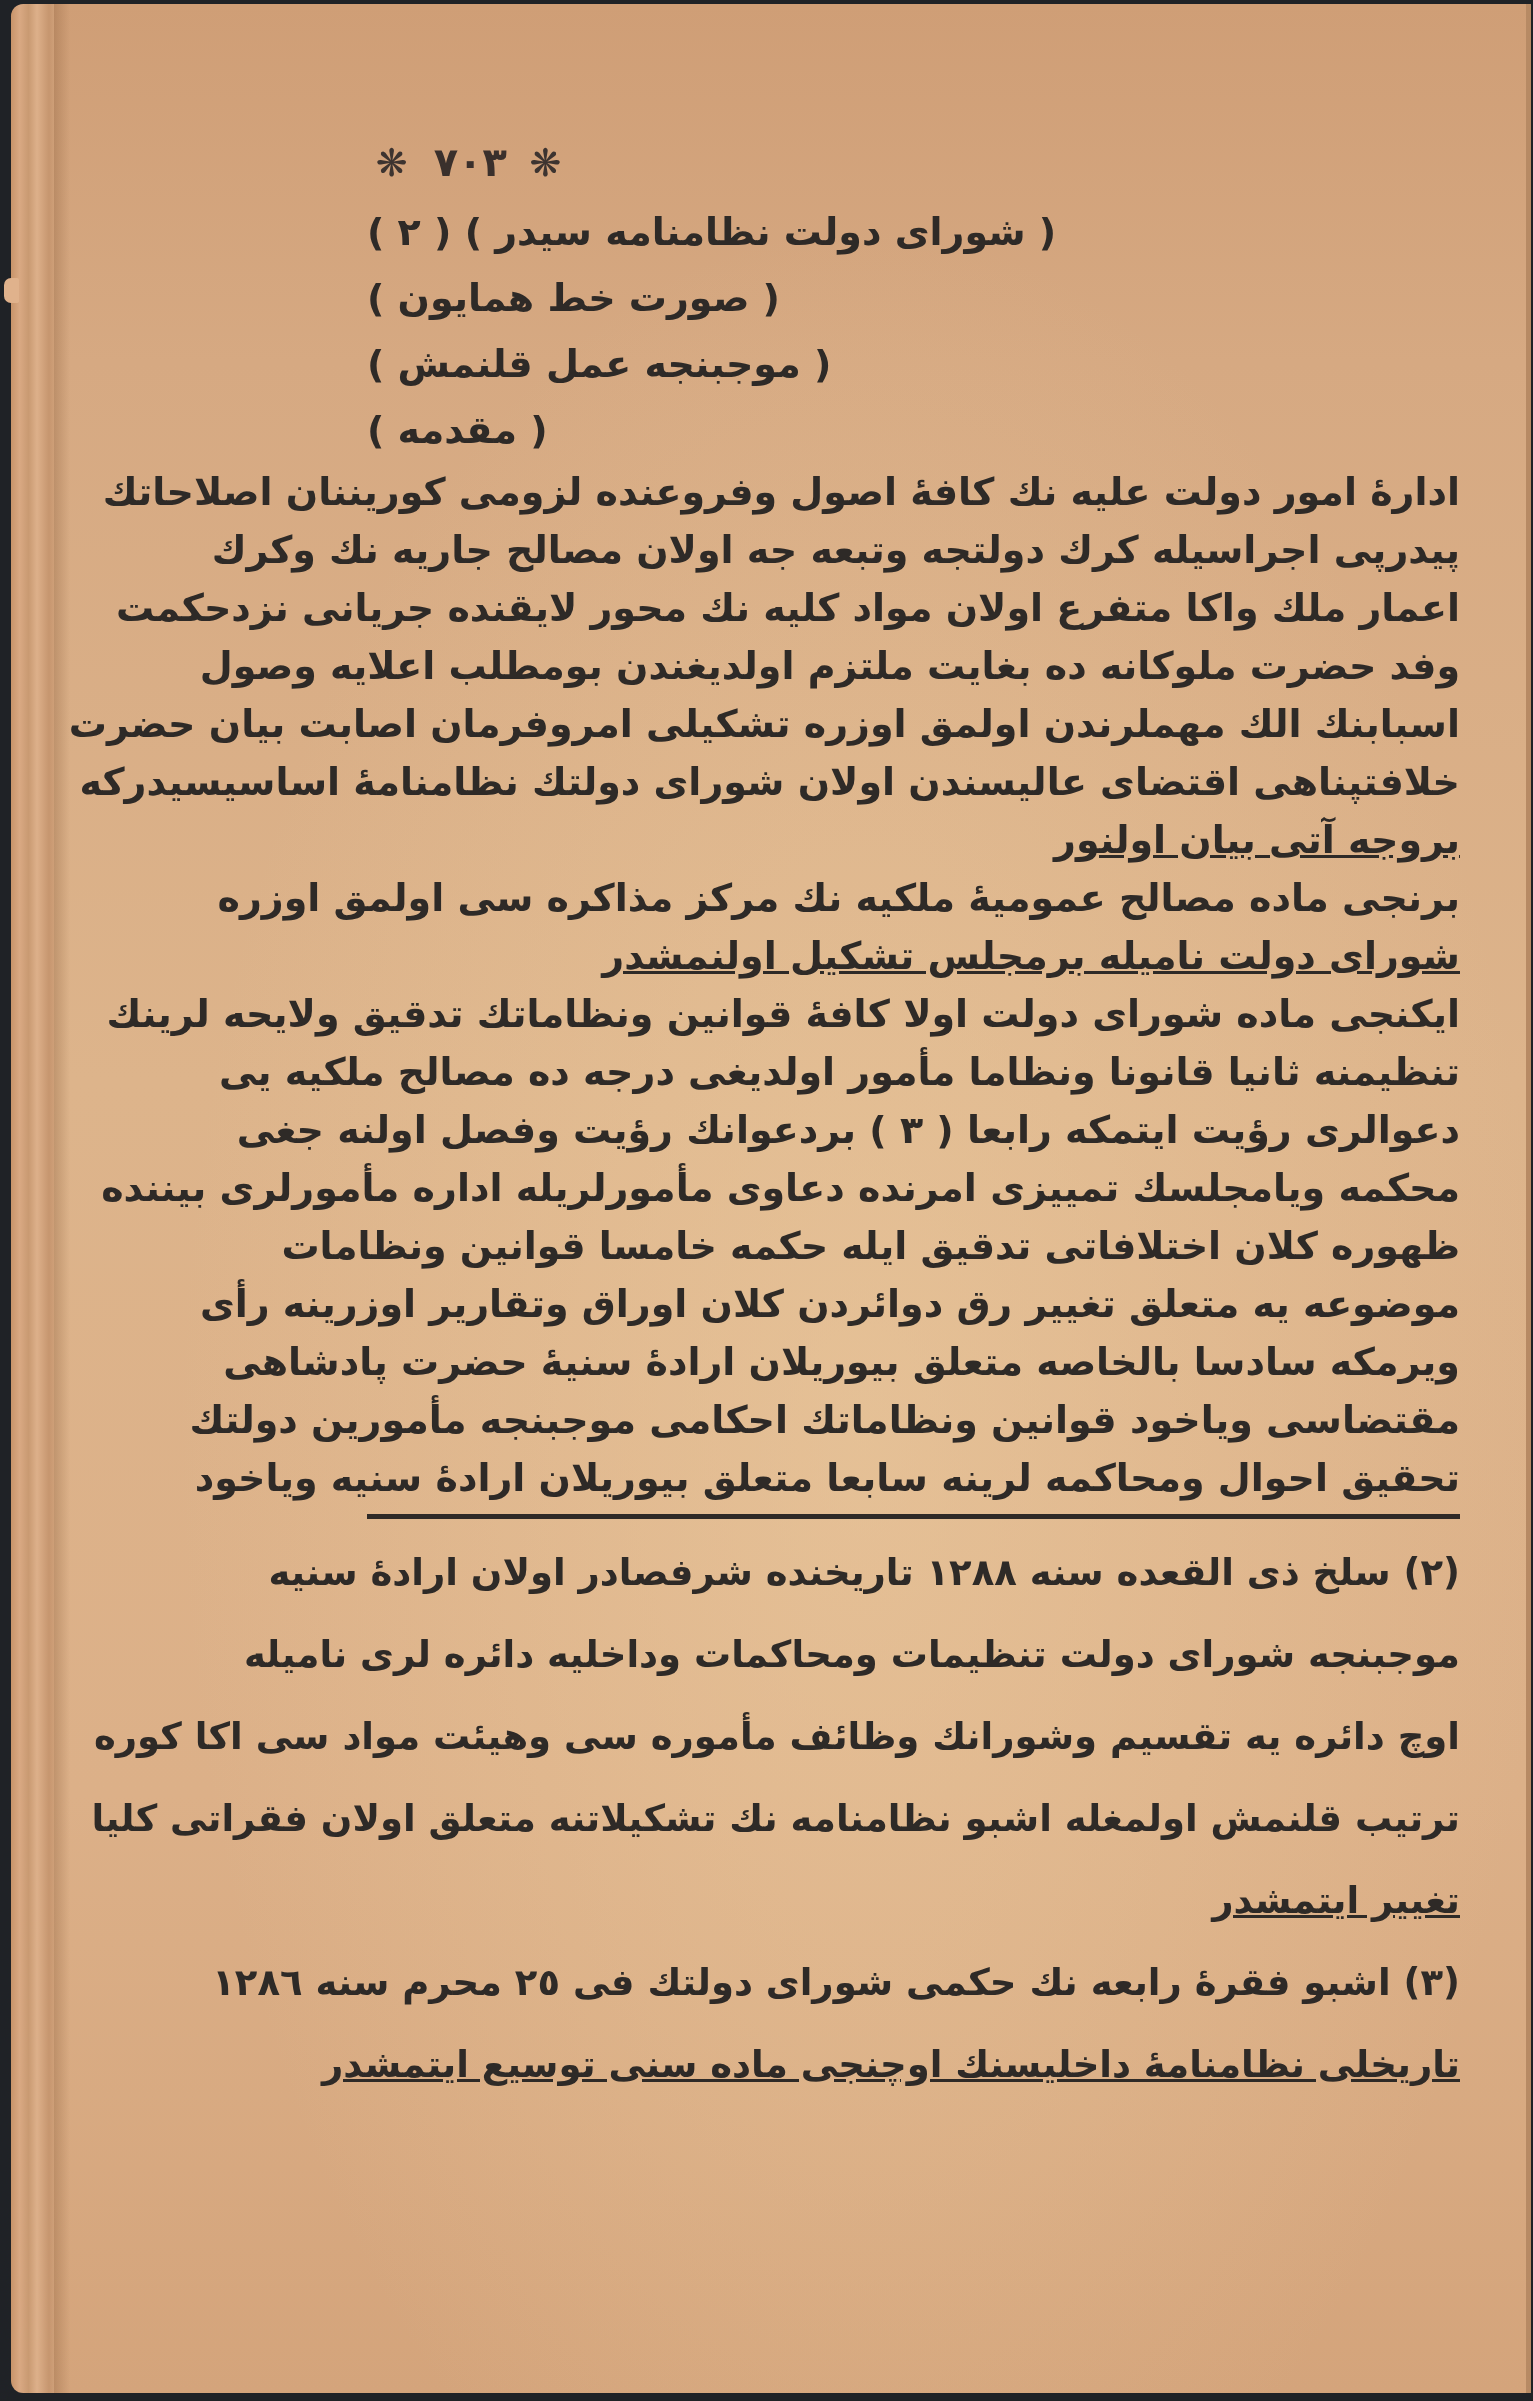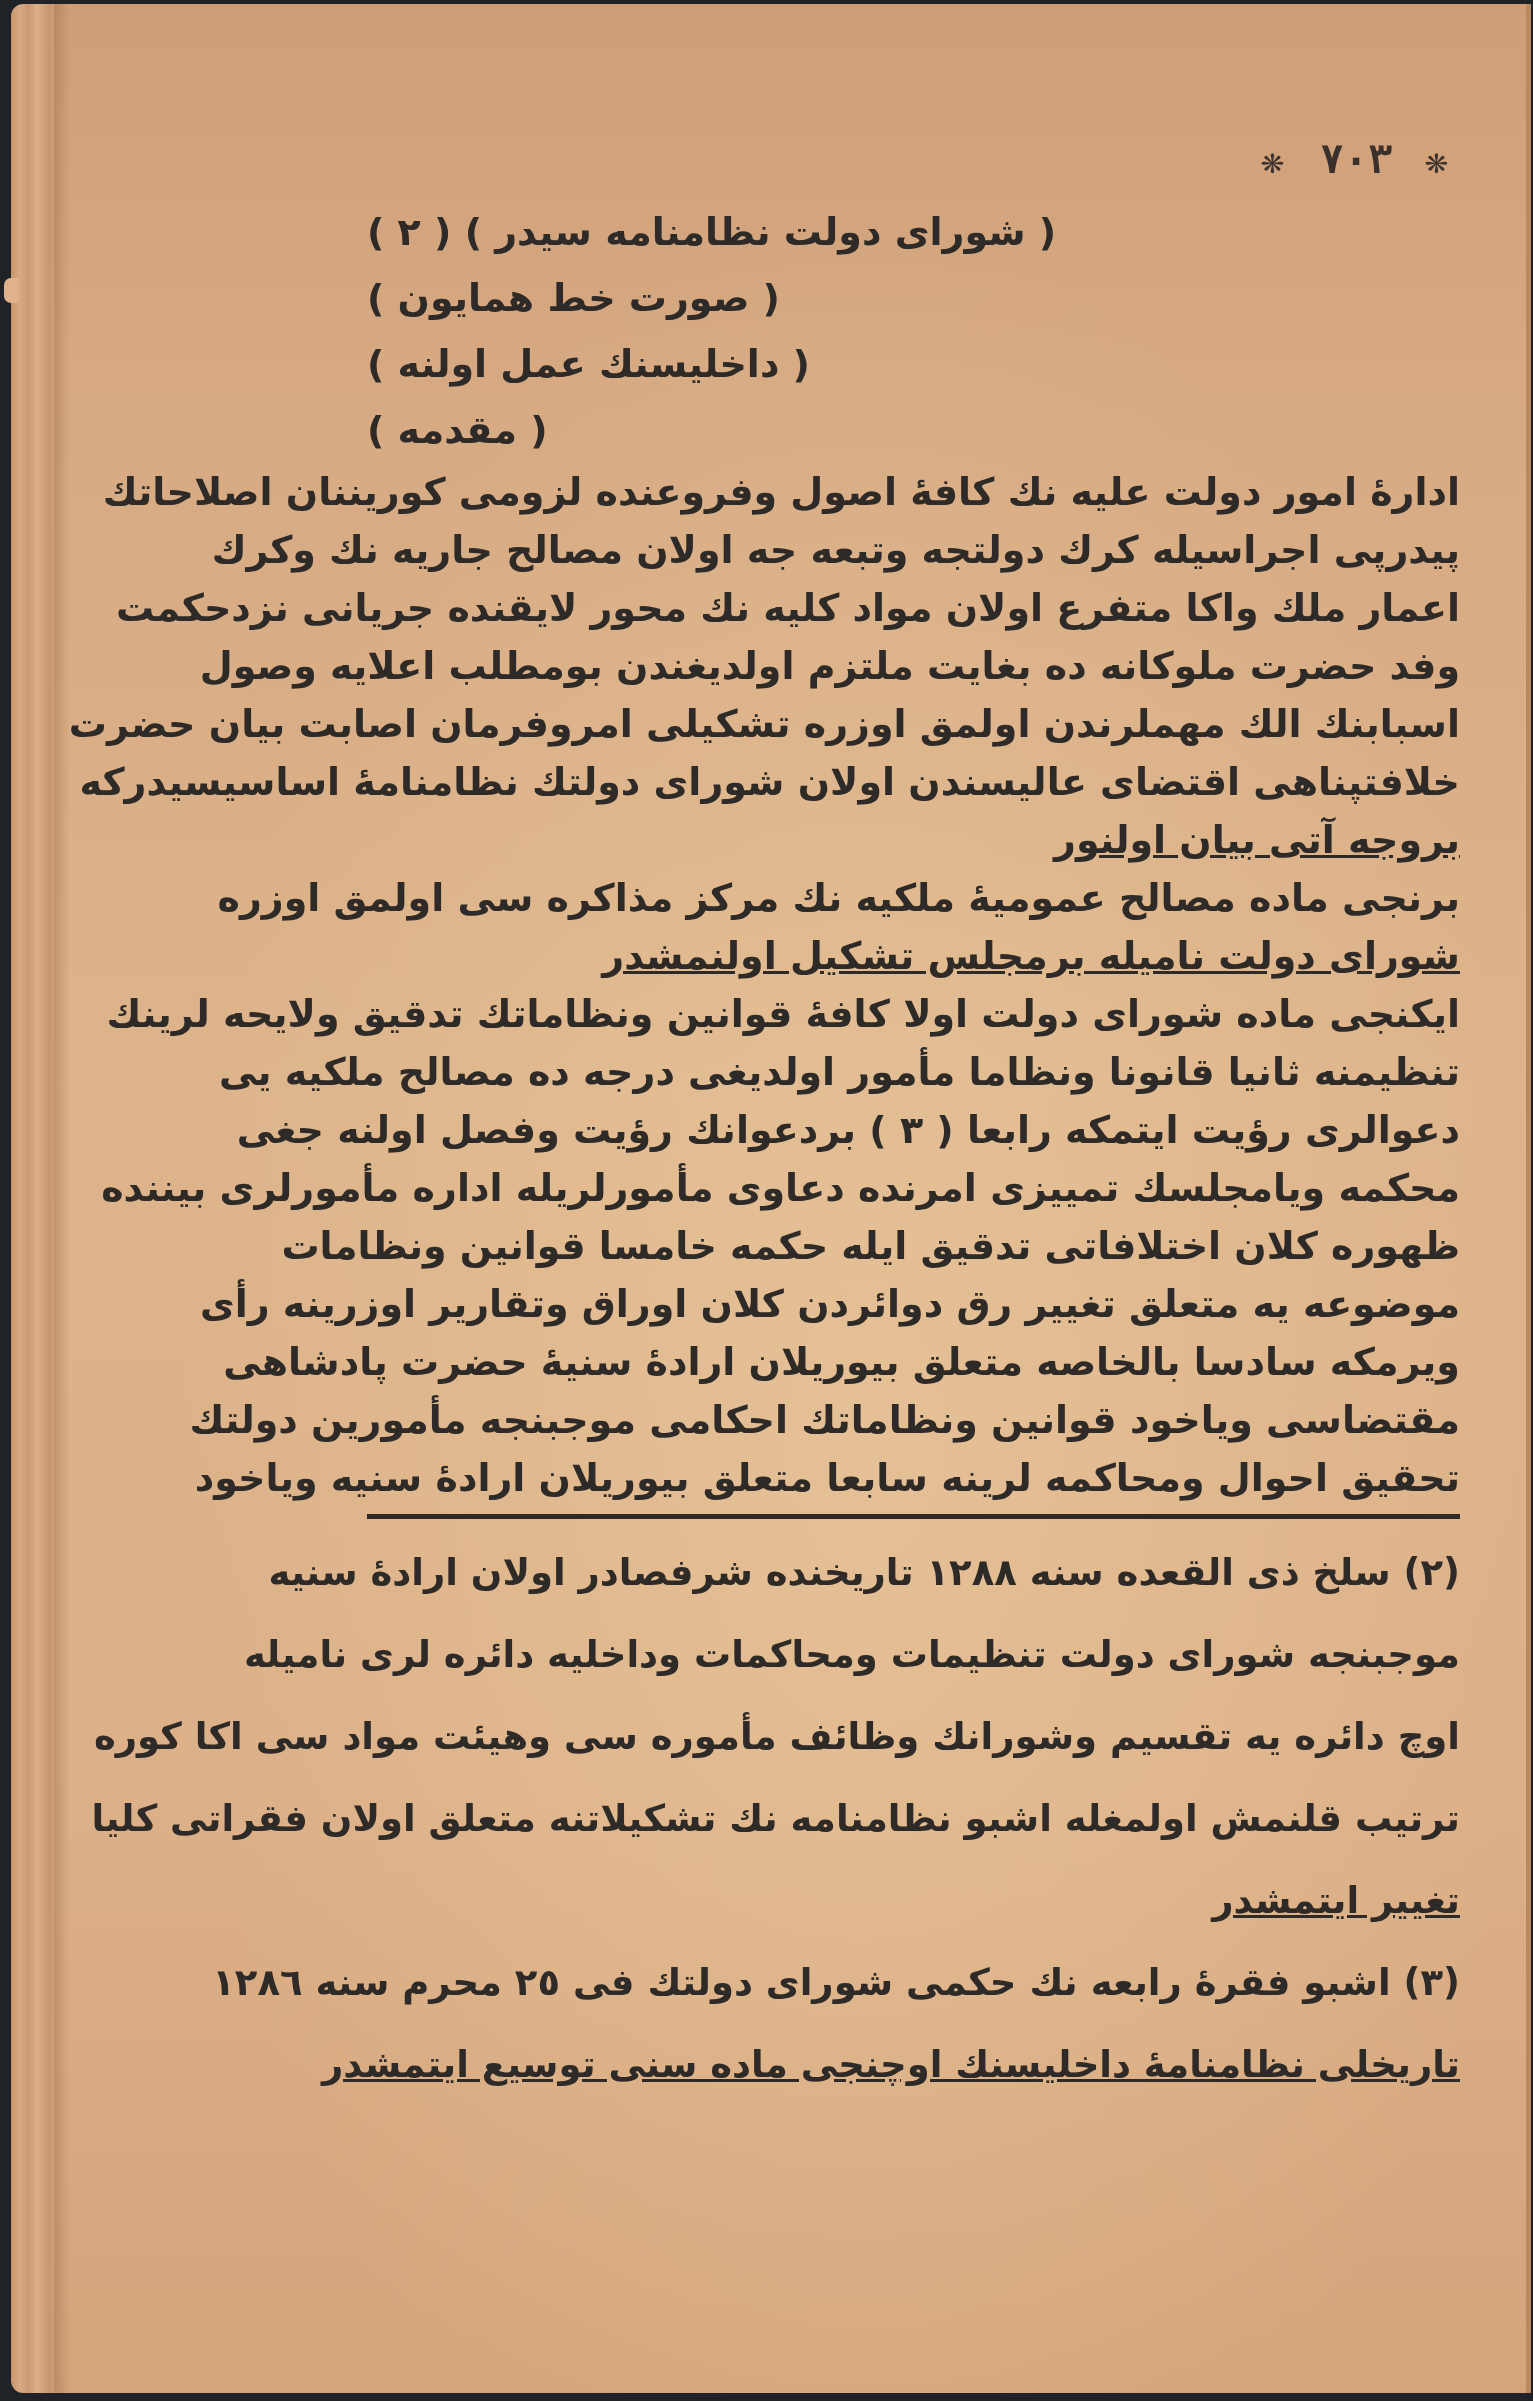--- a/index.html
+++ b/index.html
@@ -54,29 +54,28 @@
     .content {
       position: absolute;
       left: 367px;
       top: 131px;
       width: 1093px;
       direction: rtl;
       color: #2e2a27;
       font-family: "DejaVu Sans", sans-serif;
     }
     .page-number {
-      text-align: right;
+      text-align: left;
       font-size: 40px;
       font-weight: bold;
       height: 63px;
       line-height: 63px;
       margin-bottom: 5.2px;
       letter-spacing: 3.5px;
       color: #3a302c;
-      font-family: Liberation Mono, monospace;
     }
     .ornament {
       display: inline-block;
       font-size: 38px;
       color: #3d3430;
       margin: 0 8.7px;
     }
     .heading-line {
       text-align: left;
       font-size: 38px;
@@ -121,21 +120,21 @@
 
 <div class="content">
   <div class="page-number">
     <span class="ornament">❋</span>
     <span>٧٠٣</span>
     <span class="ornament">❋</span>
   </div>
 
   <div class="heading-line">( شورای دولت نظامنامه سیدر ) ( ٢ )</div>
   <div class="heading-line">( صورت خط همایون )</div>
-  <div class="heading-line">( داخلیسنك عمل اولنه )</div>
+  <div class="heading-line">( موجبنجه عمل قلنمش )</div>
   <div class="heading-line">( مقدمه )</div>
 
   <div class="body-text">
     <div class="text-line">ادارهٔ امور دولت علیه نك  كافهٔ اصول وفروعنده لزومی كوریننان اصلاحاتك</div>
     <div class="text-line">پیدرپی اجراسیله كرك دولتجه وتبعه جه اولان مصالح جاریه نك وكرك</div>
     <div class="text-line">اعمار ملك واكا متفرع اولان مواد كلیه نك محور لایقنده جریانی نزدحكمت</div>
     <div class="text-line">وفد حضرت ملوكانه ده بغایت ملتزم اولدیغندن بومطلب اعلایه وصول</div>
     <div class="text-line">اسبابنك الك مهملرندن اولمق اوزره تشكیلی امروفرمان اصابت بیان حضرت</div>
     <div class="text-line">خلافتپناهی اقتضای عالیسندن اولان شورای دولتك نظامنامهٔ اساسیسیدركه</div>
     <div class="text-line last">بروجه آتی بیان اولنور</div>

